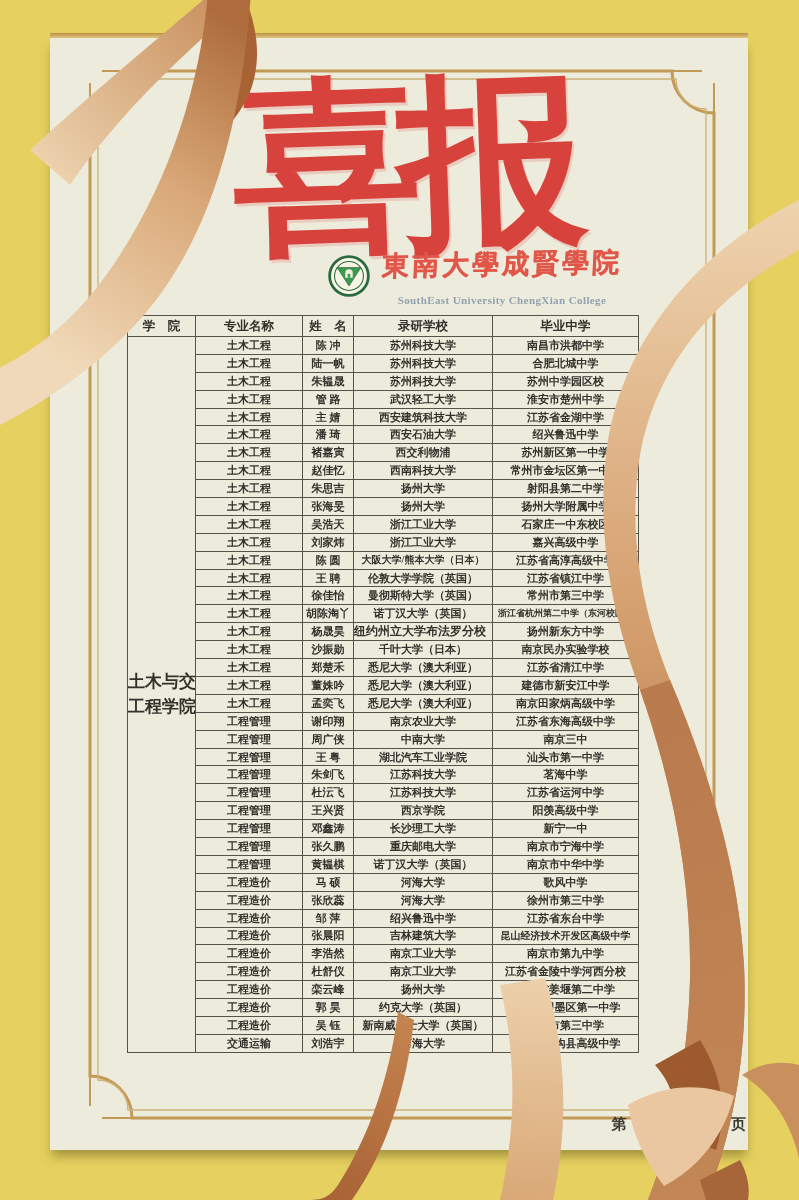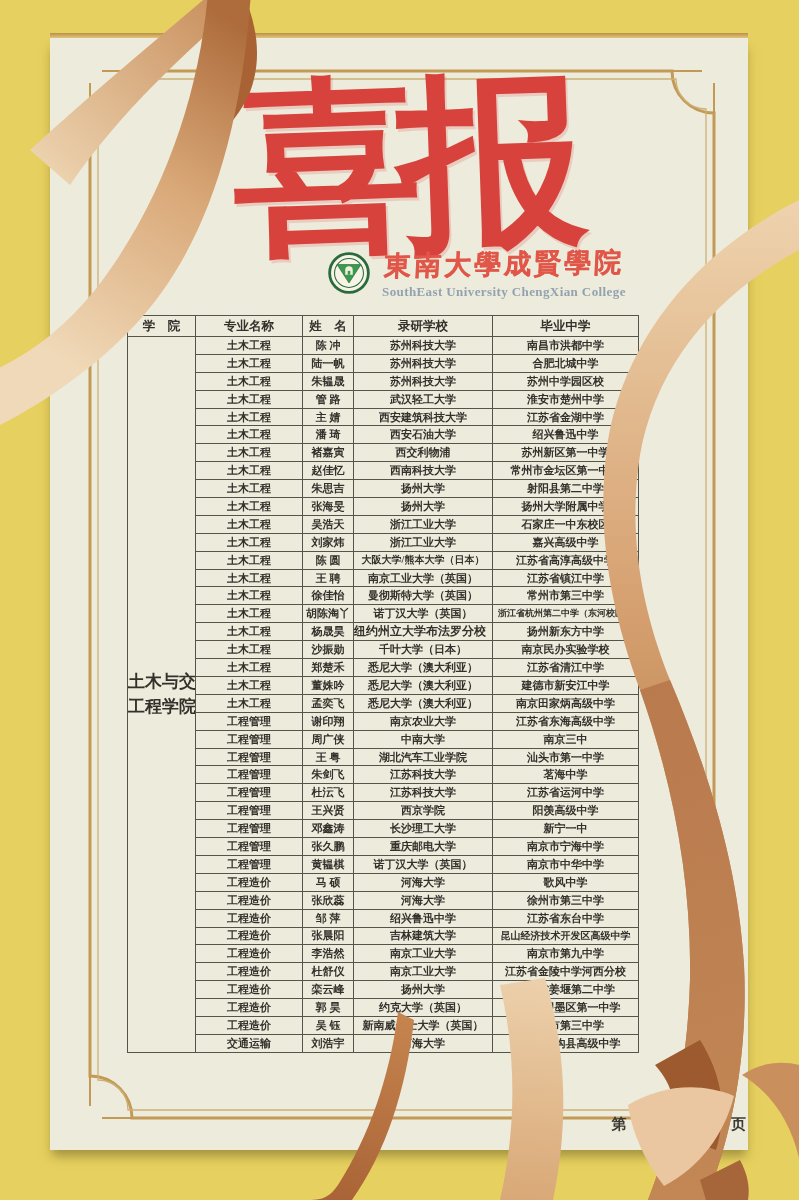--- a/index.html
+++ b/index.html
@@ -14,21 +14,21 @@
   
   .title{position:absolute;left:0;right:0;top:30px;text-align:center;
          font-size:188px;line-height:1.05;font-weight:900;color:#d8423c;
          letter-spacing:-22px;transform:rotate(-2deg);
          text-shadow:2px 3px 0 rgba(216,66,60,.18);}
   .logo-row{position:absolute;left:278px;top:208px;display:flex;align-items:center;gap:12px;}
   .seal{width:42px;height:42px;flex:0 0 auto;}
   .uni-text{display:flex;flex-direction:column;align-items:center;}
   .uni-cn{font-size:27px;font-weight:900;color:#e05648;letter-spacing:3px;
           transform:skewX(-4deg) rotate(-1deg);text-shadow:.5px .5px 0 #e05648;}
-  .uni-en{font-size:13px;font-weight:700;color:#93a2b0;letter-spacing:.4px;margin-top:2px;}
+  .uni-en{font-size:11px;font-weight:700;color:#93a2b0;letter-spacing:.4px;margin-top:12px;}
   
   .tbl{position:absolute;left:77px;top:277px;width:511px;border-collapse:collapse;
        table-layout:fixed;padding-left:44px;}
   .tbl th,.tbl td{border:1px solid #56544a;text-align:center;vertical-align:middle;
        padding:0;color:#32312b;white-space:nowrap;overflow:hidden;}
   .tbl th{height:20px;font-size:12.5px;font-weight:700;}
   .tbl td{height:16.9px;font-size:11px;font-weight:700;}
   .college-cell div{font-size:17px;font-weight:700;line-height:1.5;}
   
   .footer{position:absolute;left:0;right:0;top:1077px;text-align:right;
@@ -164,21 +164,21 @@
           </tr>
           <tr>
             <td>土木工程</td>
             <td>陈 圆</td>
             <td style="font-size: 10px; margin-top: 24px;">大阪大学/熊本大学（日本）</td>
             <td>江苏省高淳高级中学</td>
           </tr>
           <tr>
             <td>土木工程</td>
             <td>王 聘</td>
-            <td>南京工业大学（英国）</td>
+            <td>伦敦大学学院（英国）</td>
             <td>江苏省镇江中学</td>
           </tr>
           <tr>
             <td>土木工程</td>
             <td>徐佳怡</td>
             <td>曼彻斯特大学（英国）</td>
             <td>常州市第三中学</td>
           </tr>
           <tr>
             <td>土木工程</td>

